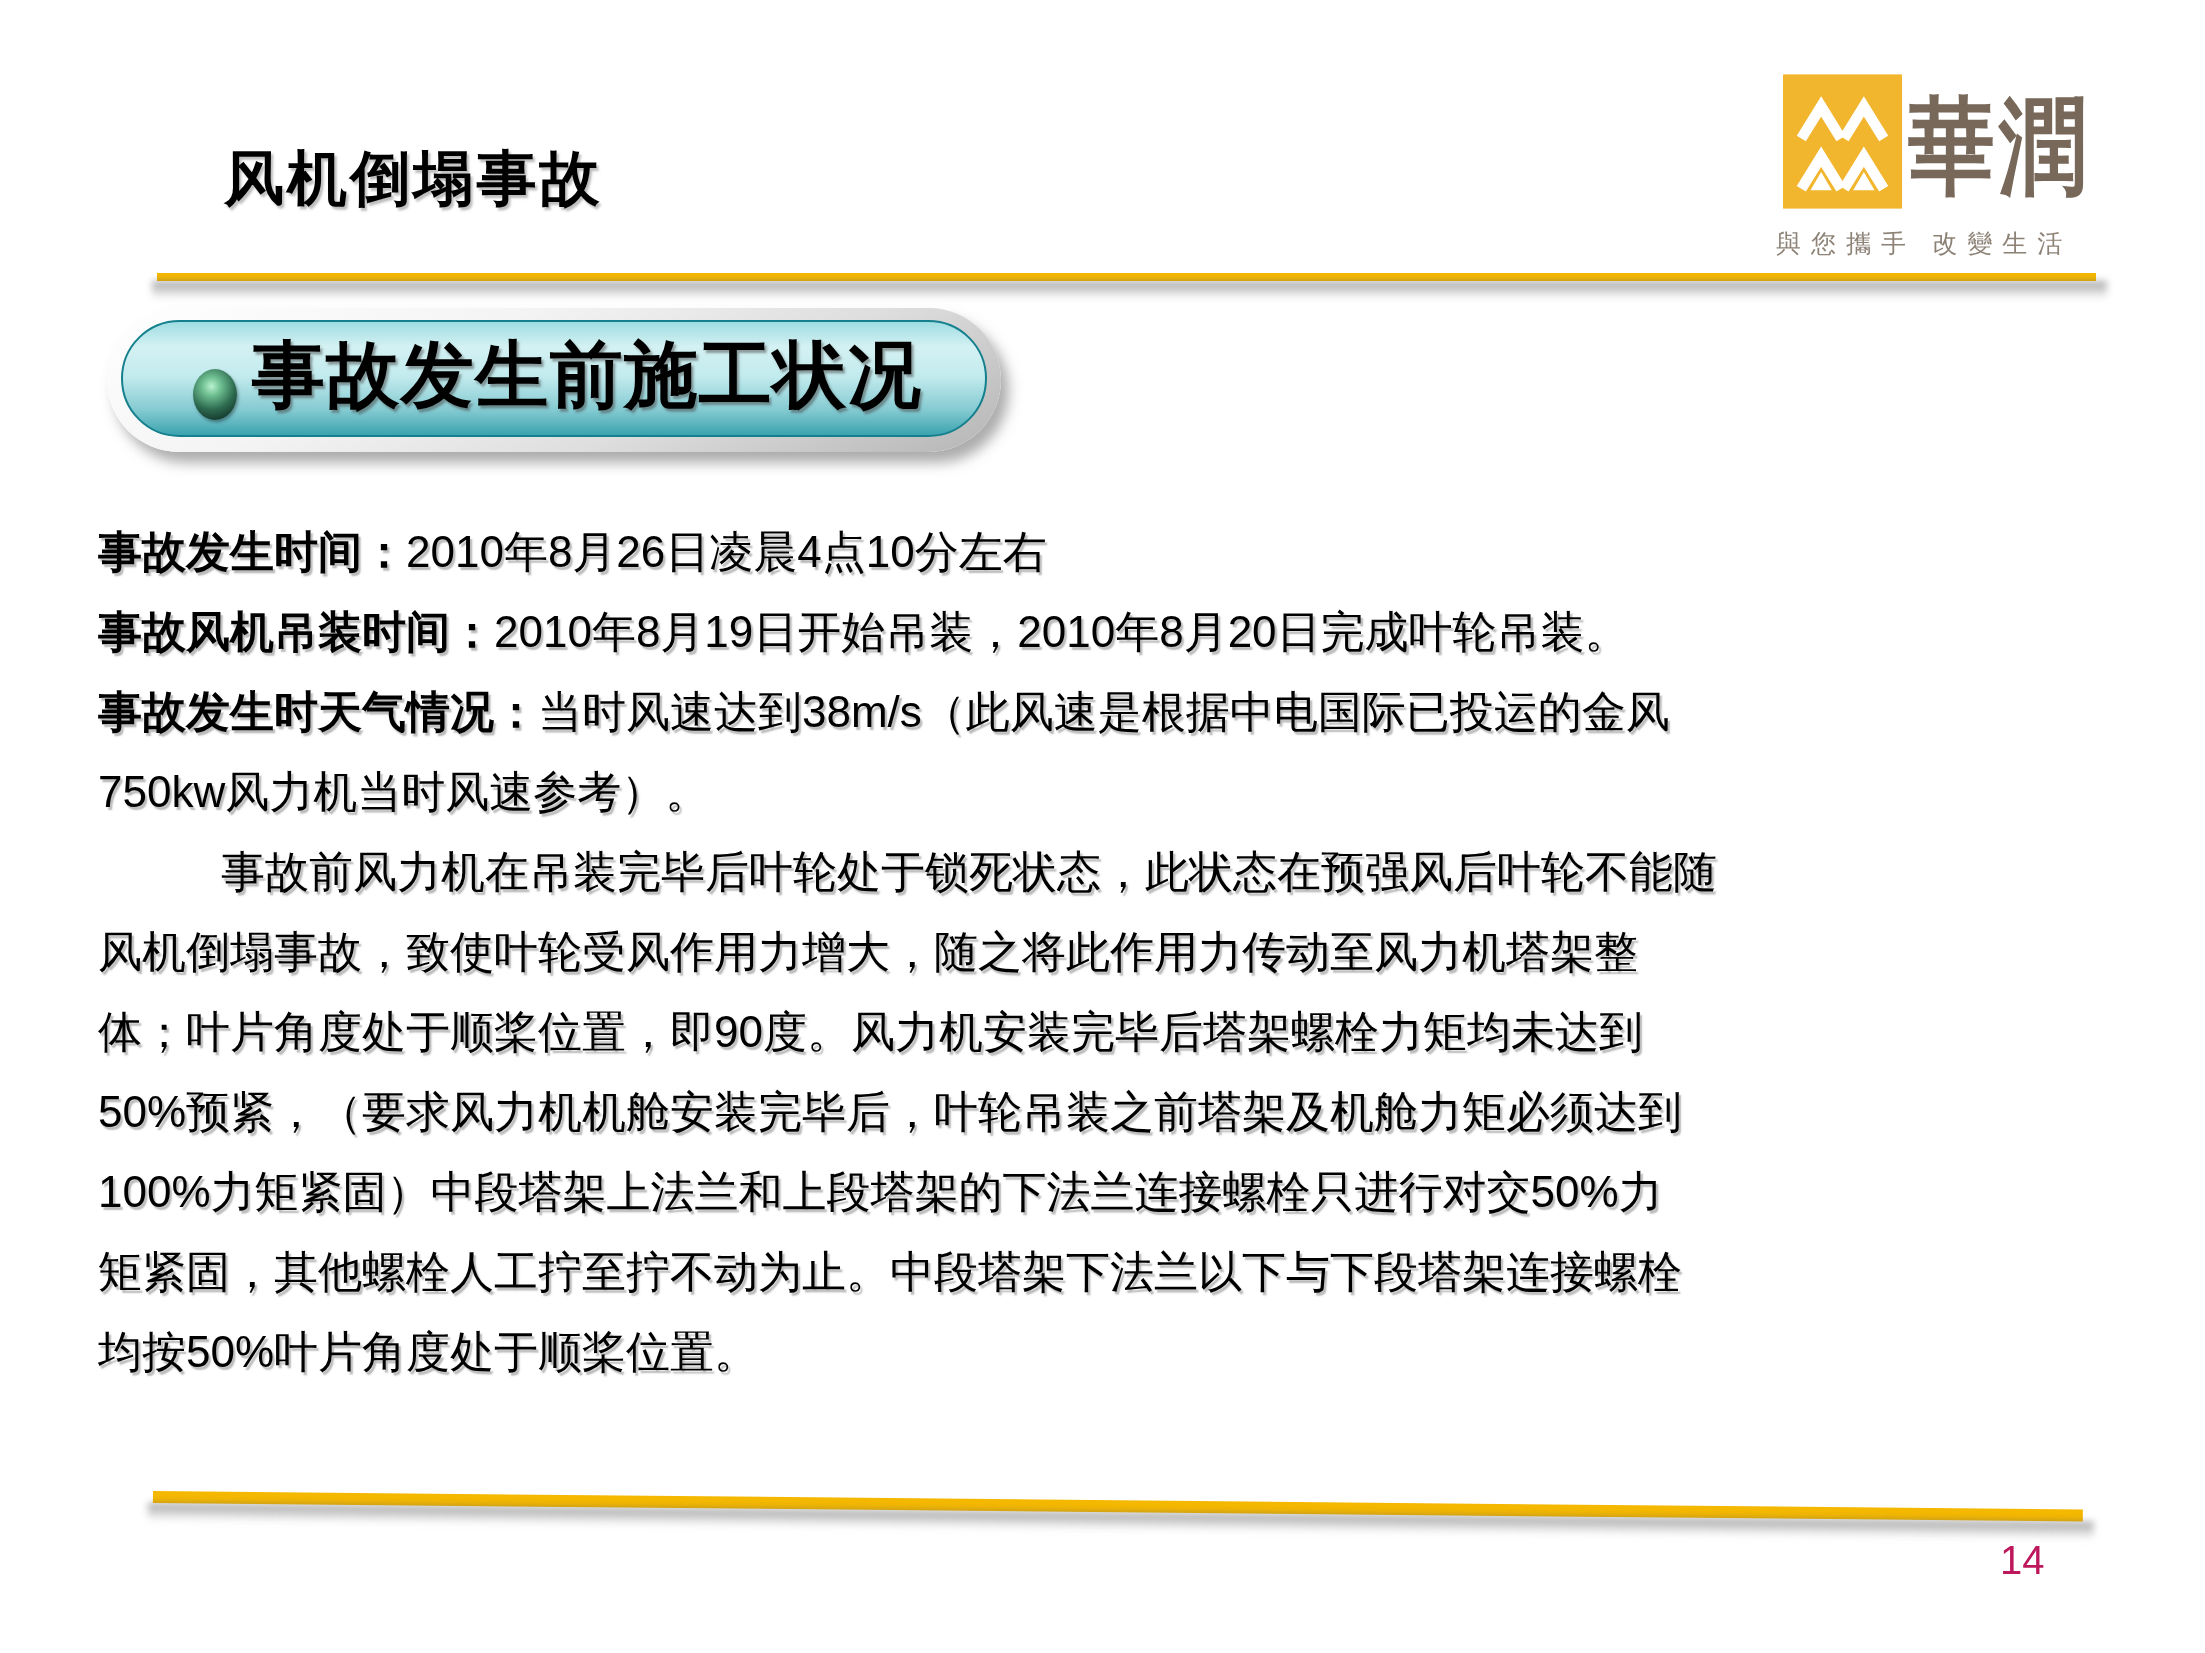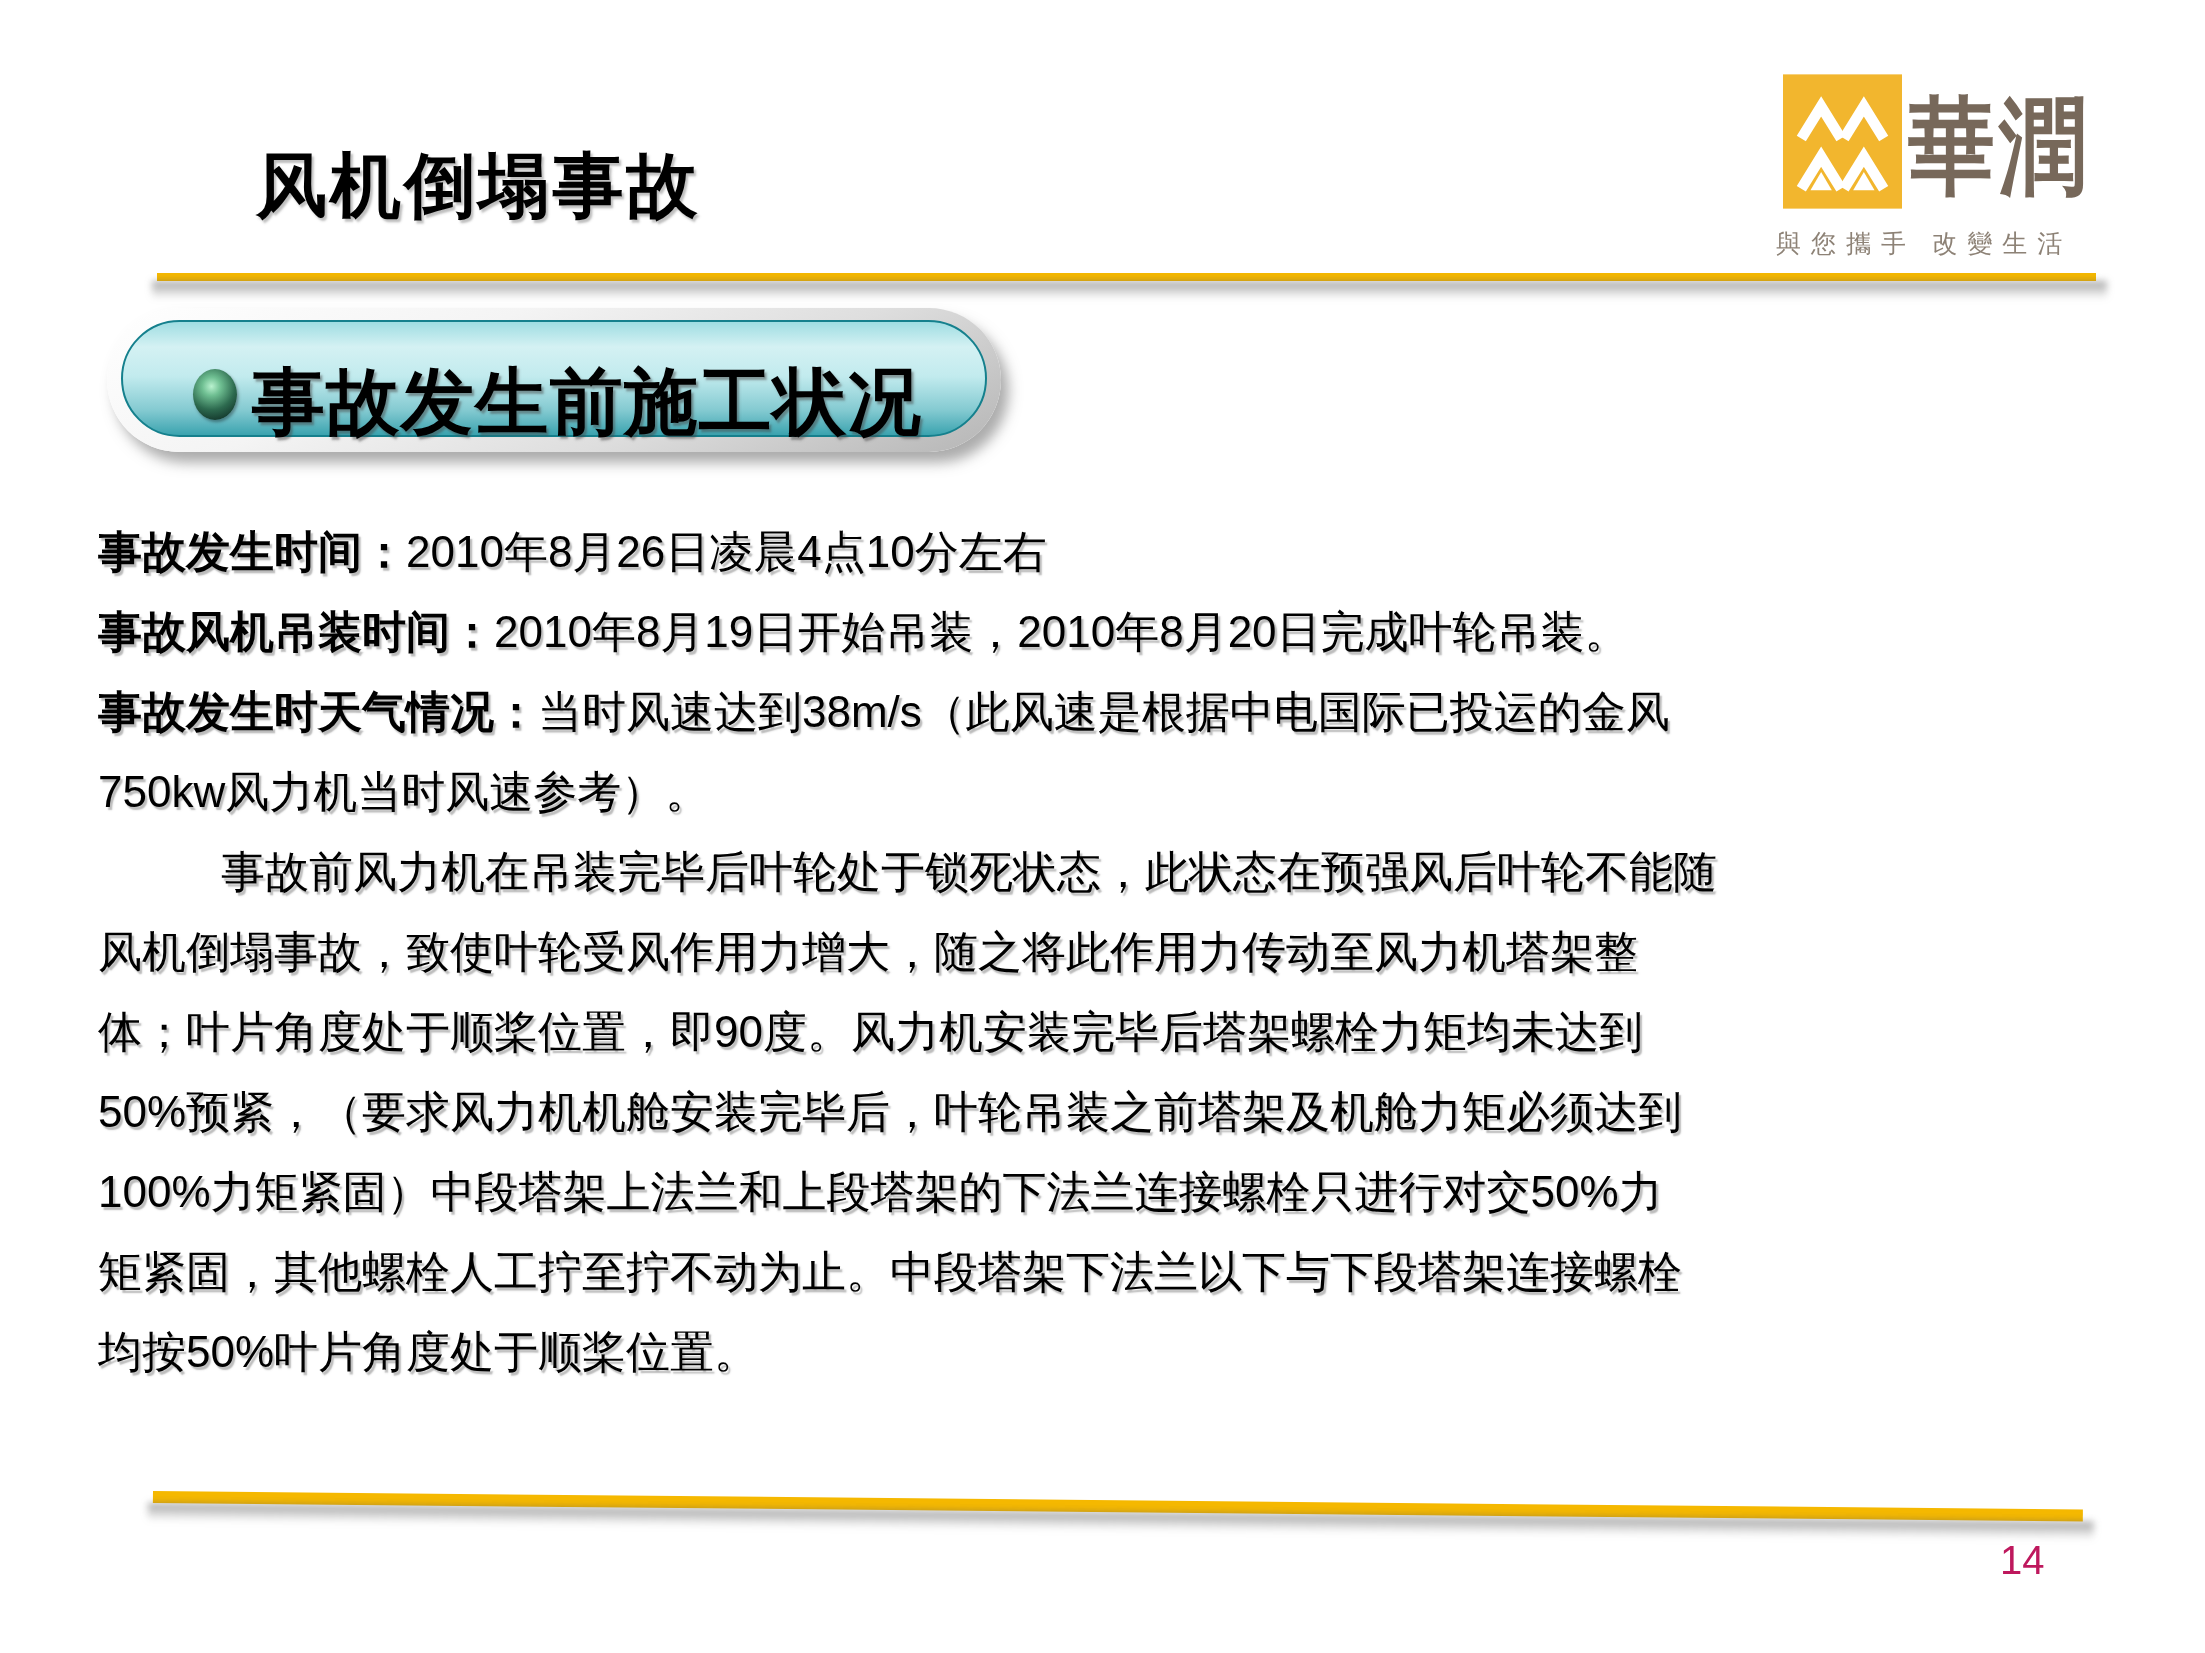--- a/index.html
+++ b/index.html
@@ -1,22 +1,22 @@
 <!DOCTYPE html>
 <html style="font-size:12.3px"><head>
 <meta charset="utf-8">
 <style>
   html,body{margin:0;padding:0;background:#fff;}
   .slide{position:relative;width:2205px;height:1654px;background:#ffffff;overflow:hidden;
          font-family:"Liberation Sans", sans-serif;}
 
   
   .title{position:absolute;left:224px;top:139px;font-family:"Liberation Serif", serif;
-         font-weight:bold;font-size:71px;color:#000;letter-spacing:3.1px;white-space:nowrap;
-         text-shadow:2.3px 3.1px 2.3px rgba(110,110,110,.45);margin-left:32px;}
+         font-weight:bold;font-size:60px;color:#000;letter-spacing:3.1px;white-space:nowrap;
+         text-shadow:2.3px 3.1px 2.3px rgba(110,110,110,.45);}
 
   
   .rule-top{position:absolute;left:157px;top:273px;width:1939px;height:7.7px;background:#F5B800;}
   .rule-top::after,.rule-bottom::after{content:"";position:absolute;left:-4.6px;right:-10.7px;top:100%;height:18.4px;
          background:linear-gradient(180deg,rgba(90,90,90,.55),rgba(90,90,90,0));filter:blur(3.8px);}
   .rule-bottom{position:absolute;left:153px;top:1491px;width:1930px;height:11.5px;background:#F5B800;
          transform:rotate(0.55deg);transform-origin:left top;}
 
   
   .logo-mark{position:absolute;left:1783px;top:74px;width:119px;height:135px;}
@@ -31,21 +31,21 @@
          background:linear-gradient(155deg,#ffffff 0%,#f4f4f4 35%,#dedede 65%,#b5b5b5 100%);
          box-shadow:7.7px 10.7px 12.3px rgba(90,90,90,.5);}
   .banner-inner{position:absolute;left:13.8px;top:12.3px;right:13.8px;bottom:15.3px;border-radius:60px;
          background:linear-gradient(180deg,#9fdde2 0%,#d4f1f3 22%,#c2ebee 48%,#84cad1 78%,#3ba3af 100%);
          border:2.3px solid #15808d;}
   .banner-bullet{position:absolute;left:70px;top:47px;width:44px;height:51px;border-radius:50%;
          background:radial-gradient(circle at 42% 34%,#b9f2cf 0%,#6fbf92 22%,#2d6a4f 55%,#12342a 85%,#0a231c 100%);
          box-shadow:1.5px 2.3px 3.1px rgba(0,0,0,.35);}
   .banner-label{position:absolute;left:129px;top:50%;transform:translateY(-53%);
          font-family:"Liberation Serif", serif;font-weight:bold;font-size:73px;color:#000;
-         letter-spacing:1.5px;white-space:nowrap;text-shadow:2.3px 3.1px 2.3px rgba(70,70,70,.5);margin-top:27px;}
+         letter-spacing:1.5px;white-space:nowrap;text-shadow:2.3px 3.1px 2.3px rgba(70,70,70,.5);}
 
   
   .body-text{position:absolute;left:98px;top:512px;width:2067px;
          font-family:"Liberation Sans", serif;font-size:44px;line-height:80px;color:#000;
          text-shadow:2.3px 3.1px 1.5px rgba(120,120,120,.5);}
   .body-text .line{white-space:nowrap;}
   .body-text .line b{font-weight:bold;}
   .body-text .line.indent{text-indent:123px;}
 
   

